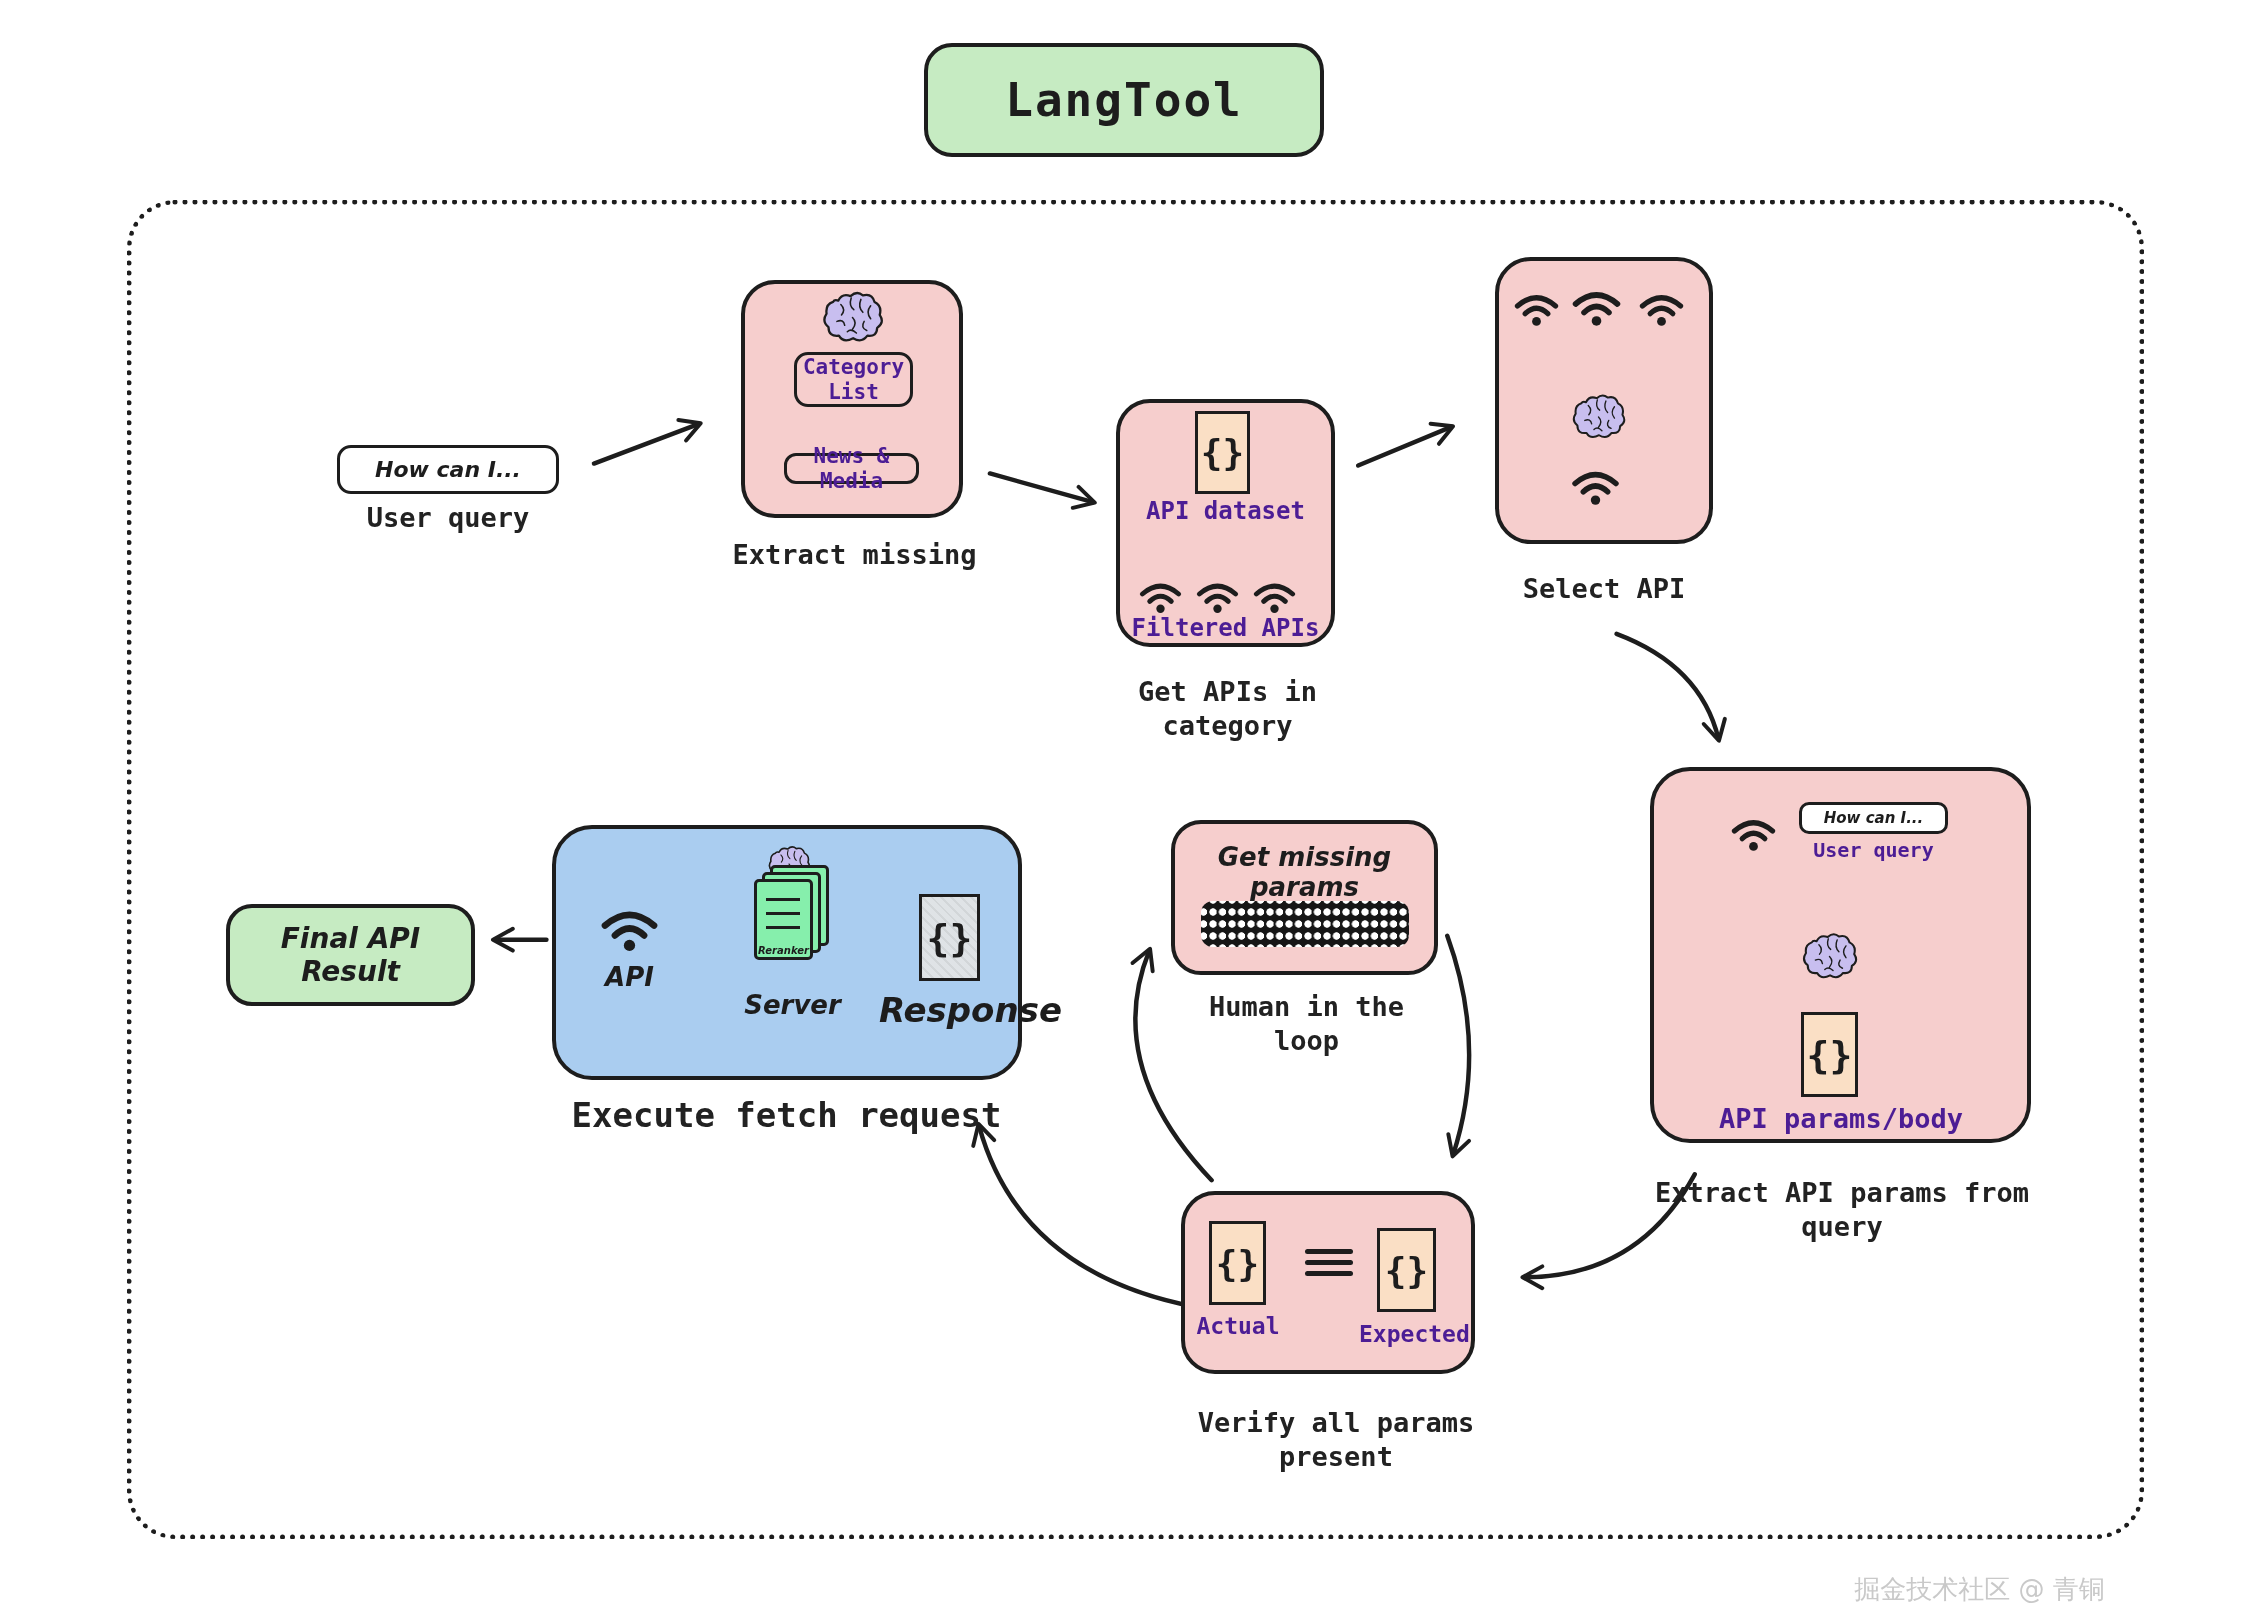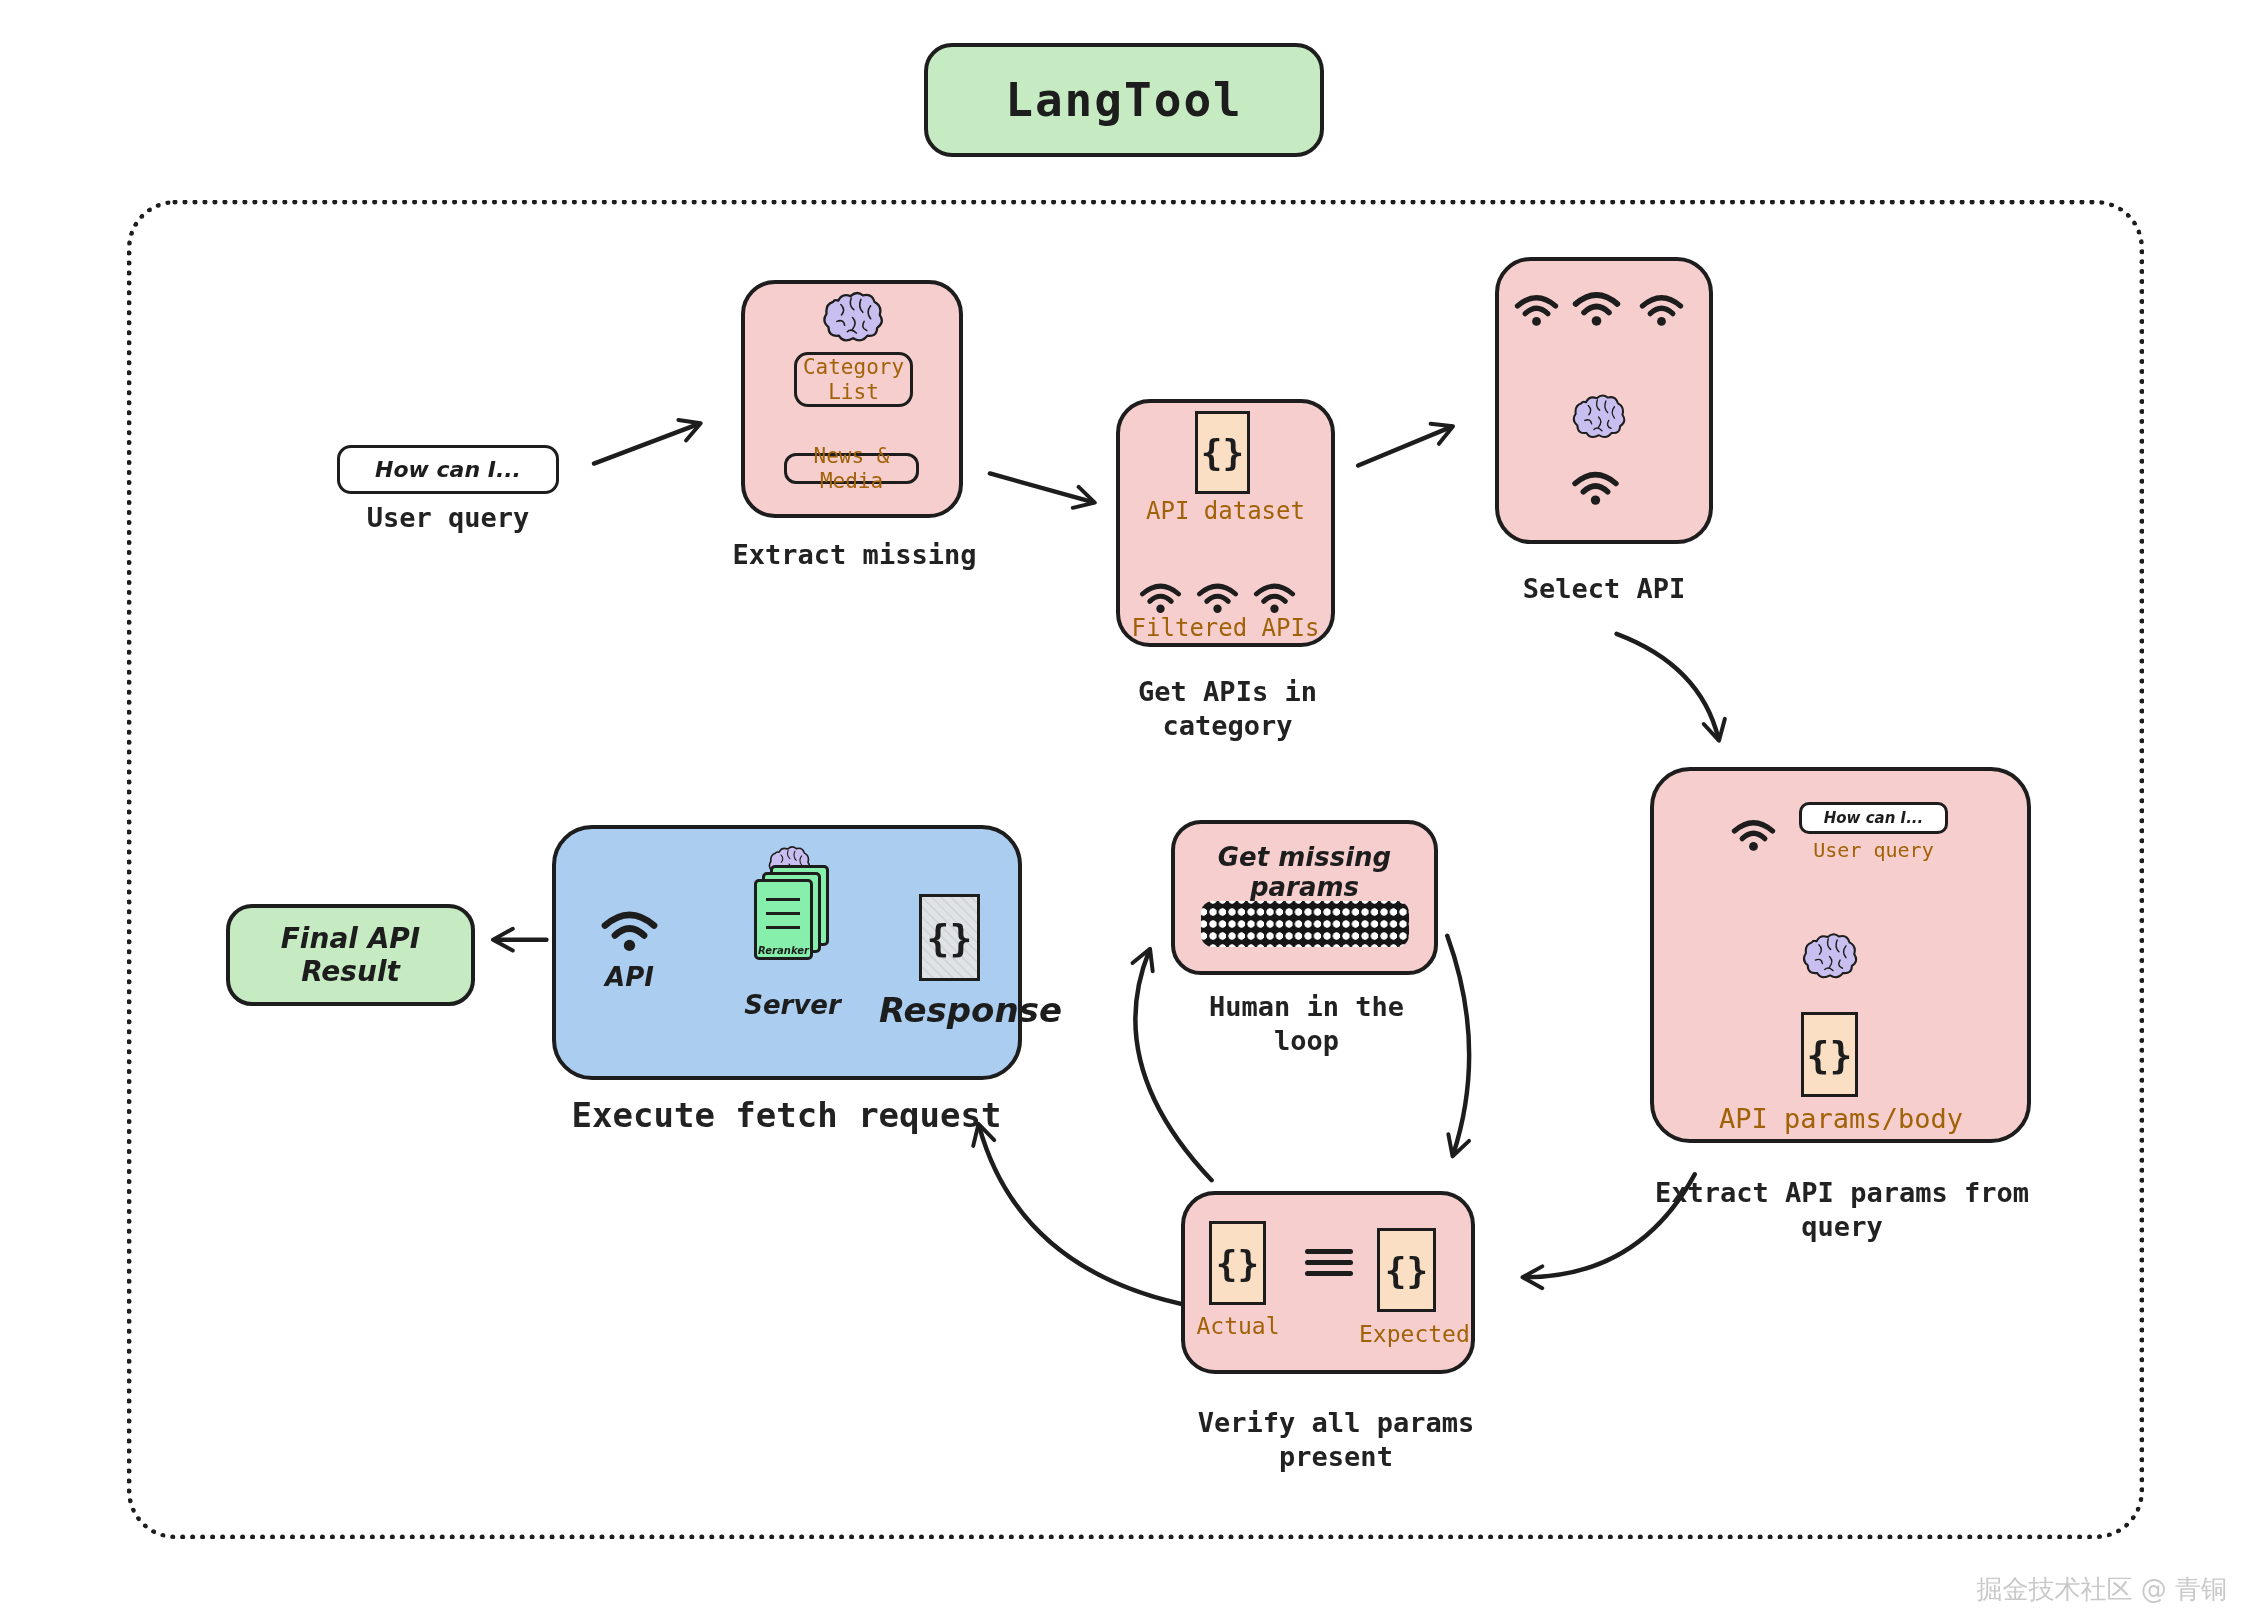--- a/index.html
+++ b/index.html
@@ -8,22 +8,22 @@
   .overlay{position:absolute;left:0;top:0;width:2257px;height:1624px;pointer-events:none;}
   .abs{position:absolute;box-sizing:border-box;}
   .node{border:4px solid #1d1d1d;}
   .pink{background:#f6cecd;}
   .blue{background:#aacdf0;}
   .green{background:#c6ebc2;margin-top:8px;}
   .peach{background:#fadfc5;}
   .whitebox{background:#ffffff;}
   .cap{font-family:"DejaVu Sans Mono",monospace;font-weight:700;font-size:27px;
        text-align:center;color:#222;line-height:1.25;}
-  .smallcap{font-family:"DejaVu Sans Mono",monospace;font-weight:400;font-size:24px;
-       text-align:center;color:#a16207;line-height:1.15;}
+  .smallcap{font-family:"DejaVu Sans Mono",monospace;font-weight:700;font-size:24px;
+       text-align:center;color:#4c1d95;line-height:1.15;}
   .hand{font-family:"DejaVu Sans",cursive,sans-serif;font-style:italic;font-weight:600;color:#1d1d1d;}
   .center{display:flex;align-items:center;justify-content:center;text-align:center;}
   .braces-doc{border:3px solid #1d1d1d;display:flex;align-items:center;justify-content:center;
        font-family:"DejaVu Sans Mono",monospace;font-weight:700;}
   .title-box{border:4px solid #1d1d1d;border-radius:28px;background:#c6ebc2;
        display:flex;align-items:center;justify-content:center;
        font-family:"DejaVu Sans Mono",monospace;font-weight:700;font-size:46px;letter-spacing:2px;}
   .dotted{border:5px dotted #1d1d1d;border-radius:48px;}
   .kbd{background:#161616;border-radius:12px;
        background-image:radial-gradient(circle at 5px 6px,#ffffff 3.4px,rgba(255,255,255,0) 4px);
@@ -208,16 +208,16 @@
     <div class="eqbar" style="top:0;"></div>
     <div class="eqbar" style="top:11px;"></div>
     <div class="eqbar" style="top:22px;"></div>
   </div>
   <div class="abs peach braces-doc" style="left:1377px;top:1228px;width:59px;height:84px;font-size:36px;">
     <span>{}</span>
   </div>
   <div class="abs smallcap" style="left:1359px;top:1321px;width:99px;font-size:23px;">Expected</div>
   <div class="abs cap" style="left:1148px;top:1406px;width:376px;">Verify all params present</div>
 
-  <div class="abs watermark" style="right:30px;top:1572px;text-align:right;width:495px;left:auto;">掘金技术社区 @ 青铜</div>
+  <div class="abs watermark" style="right:30px;top:1572px;text-align:center;width:495px;left:auto;">掘金技术社区 @ 青铜</div>
 
 </div>
 
 
 </body></html>

